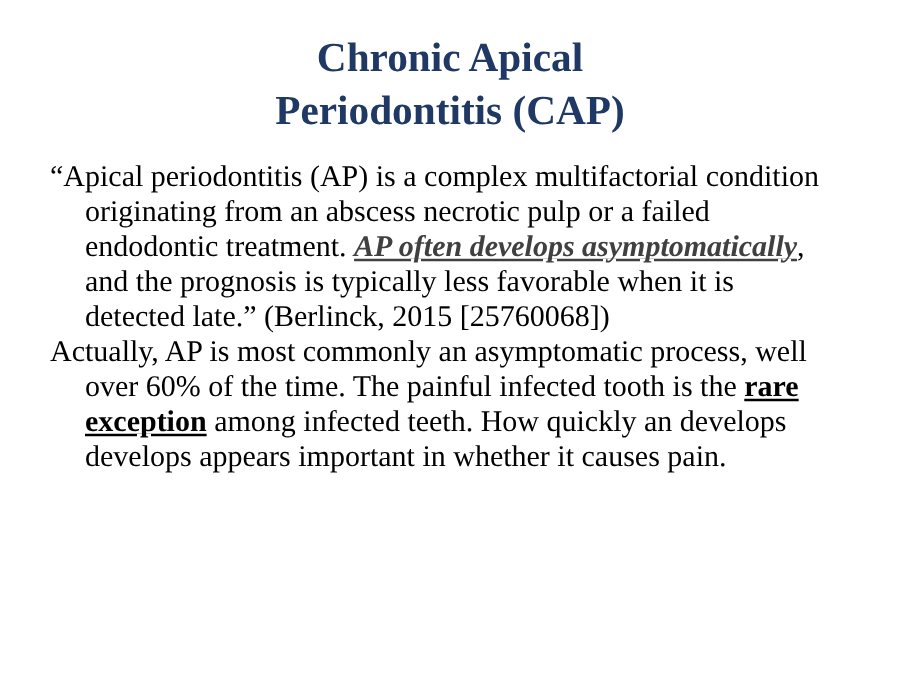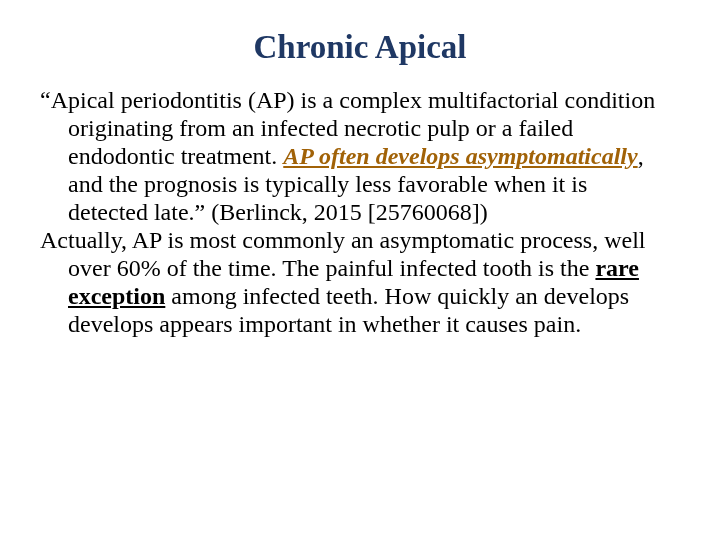--- a/index.html
+++ b/index.html
@@ -39,36 +39,36 @@
   }
   p.para {
     margin: 0;
     padding-left: 28px;
     text-indent: -28px;
   }
   .emph-blue-bi {
     font-weight: bold;
     font-style: italic;
     text-decoration: underline;
-    color: #a16207;
+    color: #404040;
   }
   .emph-bold-u {
     font-weight: bold;
     text-decoration: underline;
     color: #000000;
   }
 </style>
 </head>
 <body>
 
 <div class="slide">
 
-  <h1 class="slide-title"><span>Chronic Apical</span><br></h1>
+  <h1 class="slide-title"><span>Chronic Apical</span><br><span>Periodontitis (CAP)</span></h1>
 
   <div class="body-text">
 
-    <p class="para"><span>“Apical periodontitis (AP) is a complex multifactorial condition originating from an infected necrotic pulp or a failed endodontic treatment. </span><span class="emph-blue-bi">AP often develops asymptomatically</span><span>, and the prognosis is typically less favorable when it is detected late.” (Berlinck, 2015 [25760068])</span></p>
+    <p class="para"><span>“Apical periodontitis (AP) is a complex multifactorial condition originating from an abscess necrotic pulp or a failed endodontic treatment. </span><span class="emph-blue-bi">AP often develops asymptomatically</span><span>, and the prognosis is typically less favorable when it is detected late.” (Berlinck, 2015 [25760068])</span></p>
 
     <p class="para"><span>Actually, AP is most commonly an asymptomatic process, well over 60% of the time. The painful infected tooth is the </span><span class="emph-bold-u">rare exception</span><span> among infected teeth. How quickly an develops develops appears important in whether it causes pain.</span></p>
 
   </div>
 
 </div>
 
 </body></html>

